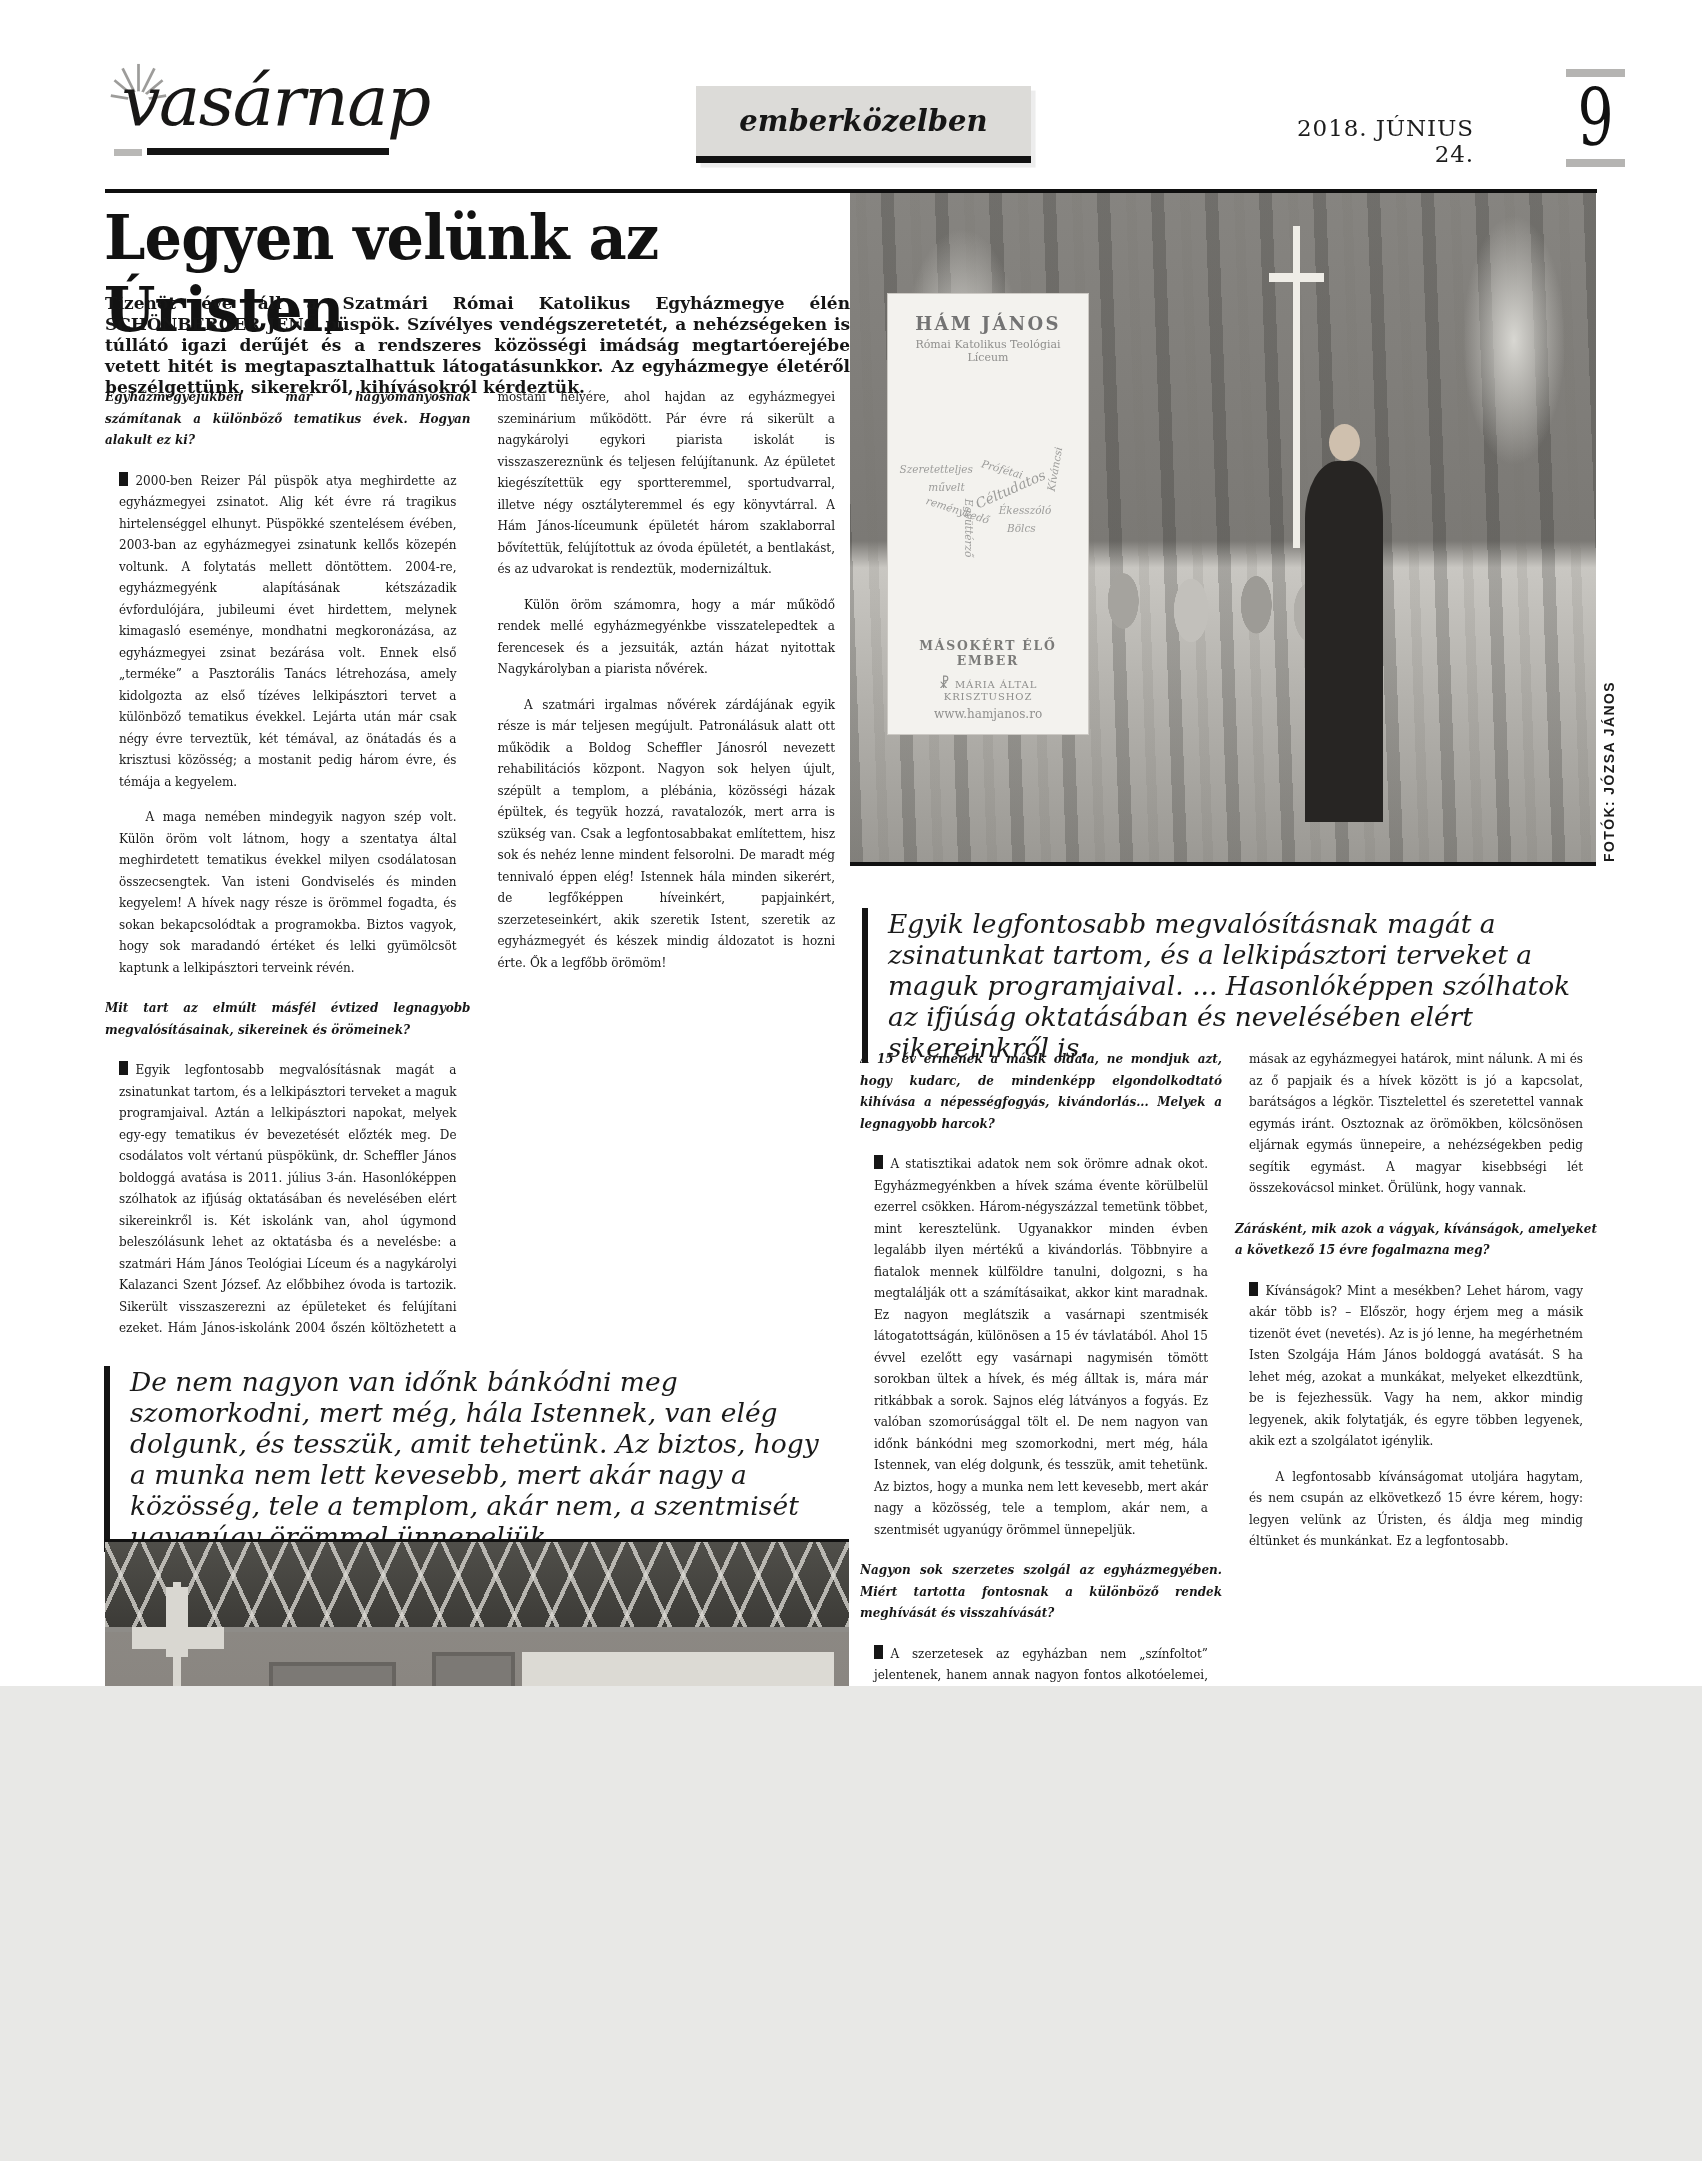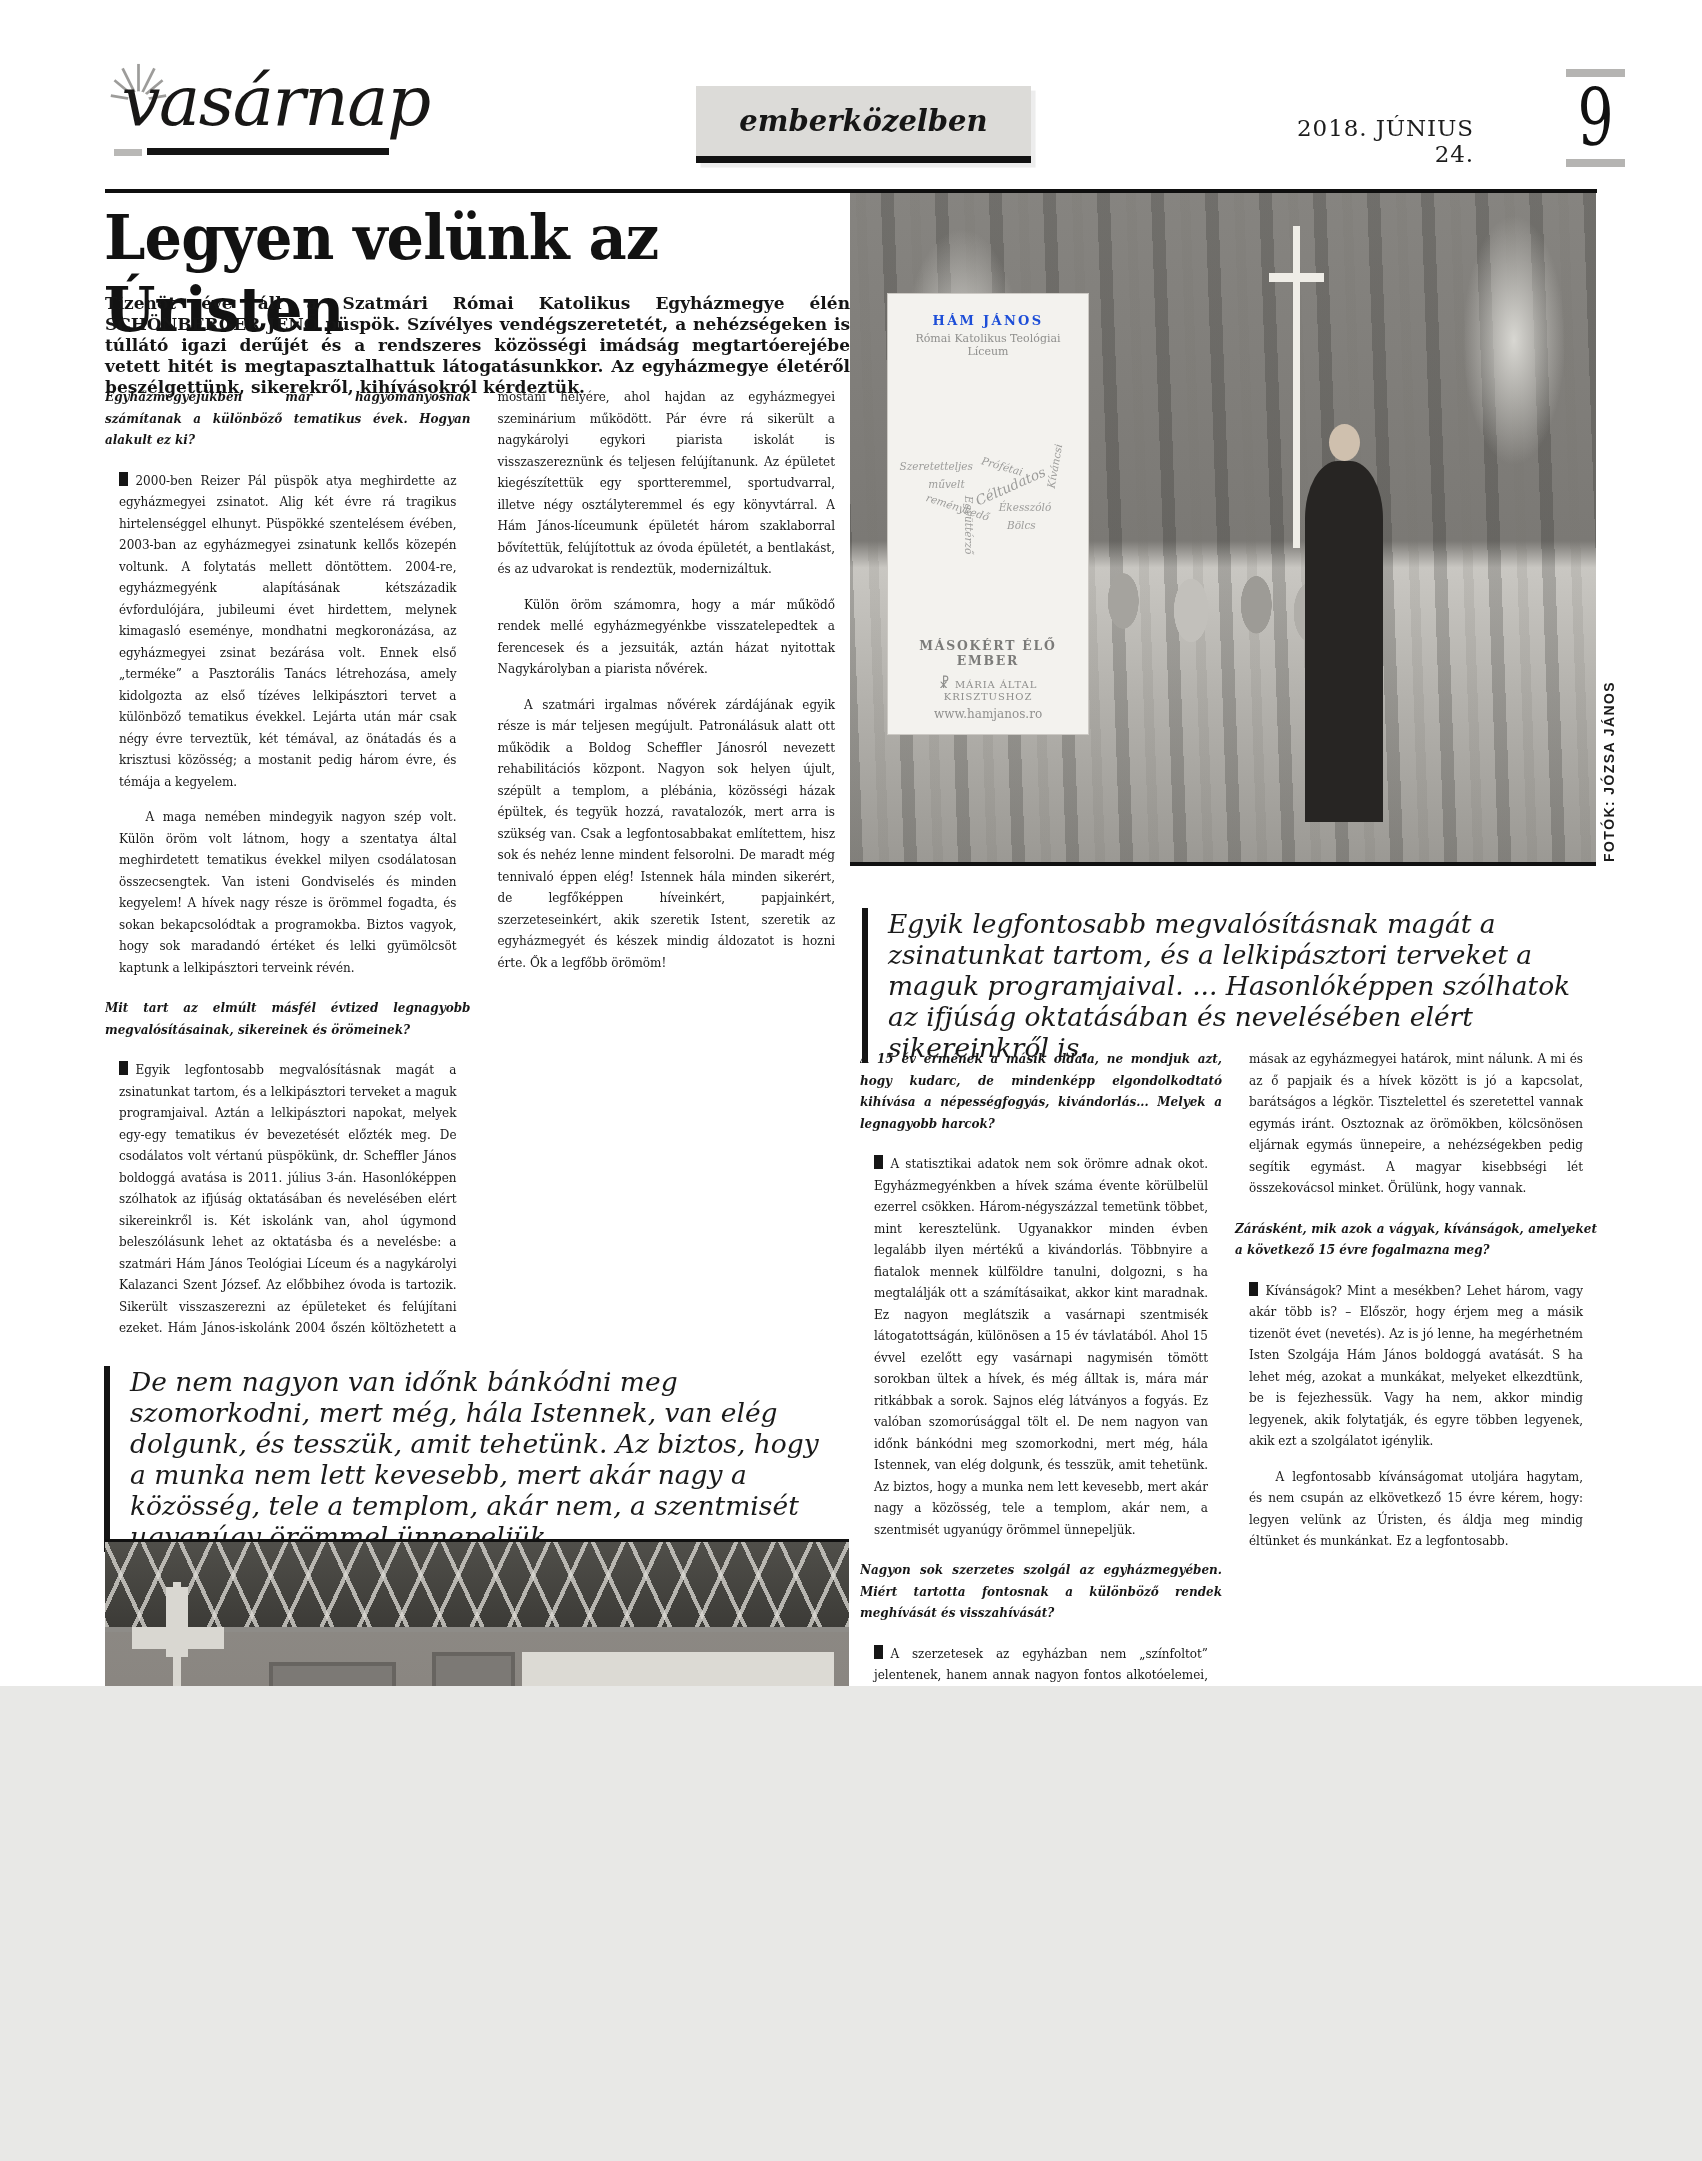--- a/index.html
+++ b/index.html
@@ -82,21 +82,21 @@
       radial-gradient(ellipse 73px 178px at 89% 22%, #d8d7d2 0%, rgba(216,215,210,0) 70%),
       repeating-linear-gradient(88deg, rgba(25,25,22,.20) 0 13px, rgba(0,0,0,0) 13px 29px, rgba(120,118,112,.16) 29px 39px, rgba(0,0,0,0) 39px 54px),
       linear-gradient(180deg,#868480 0%,#7b7975 52%,#c9c7c2 56%,#b3b1ac 76%,#9b9994 100%);
   }
   .banner {
     position:absolute; left:5%; top:15%; width:27%; height:66%;
     background:#f3f2ee; border:0.5px solid #ccc9c4; box-sizing:border-box;
     display:flex; flex-direction:column; align-items:center; text-align:center;
     padding:18.3px 9.2px 13px; color:#8a8a88;
   }
-  .b-title { font-size:13px; font-weight:700; letter-spacing:2.3px; color:#1d4ed8; }
+  .b-title { font-size:18px; font-weight:700; letter-spacing:2.3px; color:#737373; }
   .b-sub   { font-size:11px; margin-top:4.6px; color:#8f8f8d; }
   .b-cloud {
     margin:auto 0; display:flex; flex-wrap:wrap; justify-content:center; align-content:center;
     gap:6.4px 8.2px; font-style:italic; font-size:10.5px; color:#9c9c9a; flex:1;
   }
   .b-cloud span { display:inline-block; }
   .b-cloud span:nth-child(2) { transform:rotate(16deg); }
   .b-cloud span:nth-child(3) { transform:rotate(-80deg); }
   .b-cloud span:nth-child(5) { transform:rotate(-24deg); font-size:13.7px; }
   .b-cloud span:nth-child(6) { transform:rotate(18deg); }

